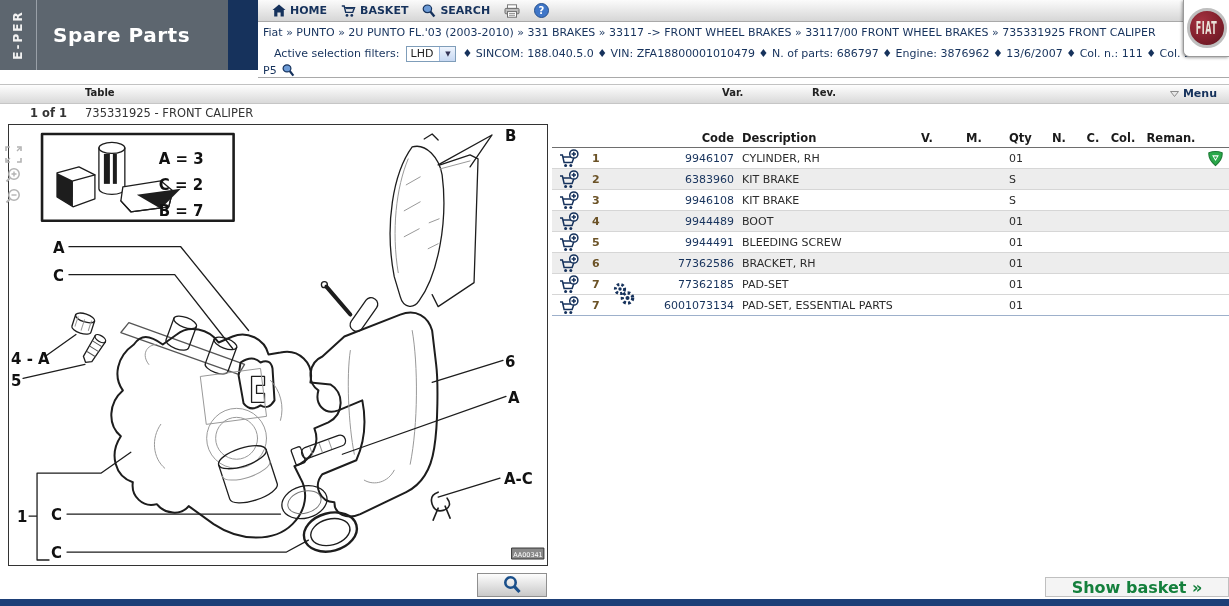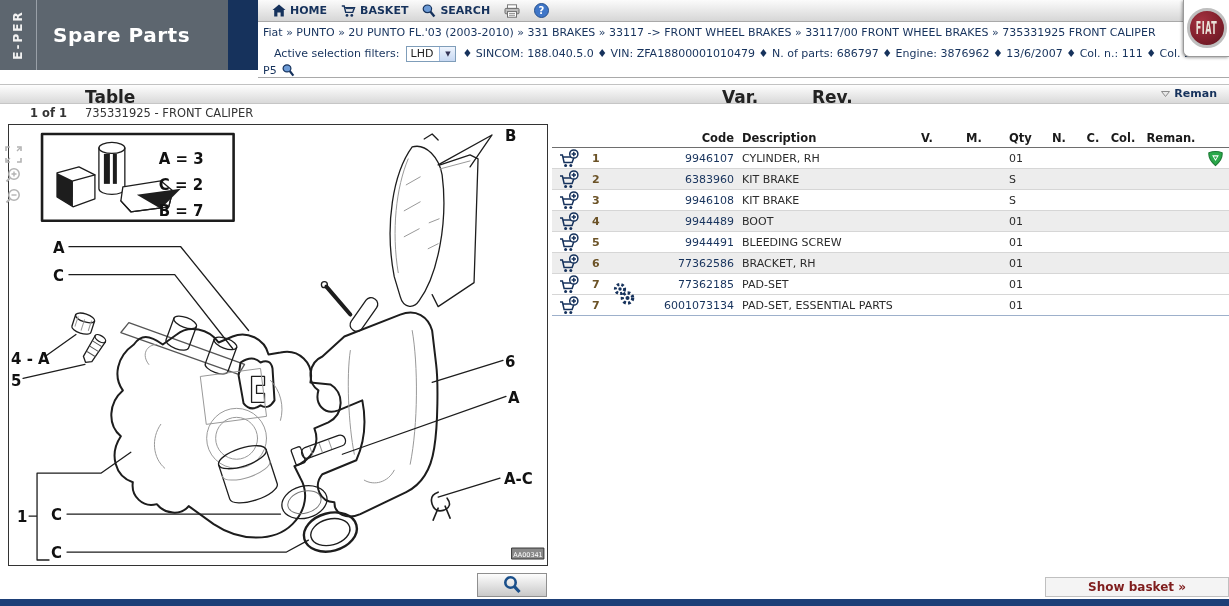--- a/index.html
+++ b/index.html
@@ -38,21 +38,21 @@
   .filters-line1{display:flex;align-items:center;gap:6px;height:19px;padding-left:16px;white-space:nowrap;overflow:hidden;width:920px;}
   .filters-line2{display:flex;align-items:center;gap:5px;height:14px;padding-left:5px;}
   .select-box{display:inline-flex;align-items:center;border:1px solid #7f9db9;background:#fff;height:16px;box-sizing:border-box;cursor:pointer;}
   .select-box .sel-val{padding:0 6px 0 4px;font-size:11px;color:#222;}
   .select-box .sel-arrow{width:15px;height:14px;background:linear-gradient(#eef4fd,#c7d8f2);border-left:1px solid #9ebadf;
                          display:flex;align-items:center;justify-content:center;font-size:7px;color:#335;}
 
   
   .toolbar{position:absolute;left:0;top:84px;width:1229px;height:20px;
            background:linear-gradient(#fefefe,#d9d9d9);border-top:1px solid #c2c2c2;border-bottom:1px solid #c6c6c6;box-sizing:border-box;}
-  .toolbar .tl{position:absolute;top:2px;font-weight:bold;font-size:17px;color:#222;}
+  .toolbar .tl{position:absolute;top:2px;font-weight:bold;font-size:10px;color:#222;}
   .toolbar .menu{position:absolute;right:12px;top:2px;display:flex;align-items:center;gap:4px;font-weight:bold;color:#16325c;cursor:pointer;}
   .titlerow{position:absolute;left:0;top:106px;width:1229px;height:16px;font-size:11.5px;color:#333;}
 
   
   .diagram-box{position:absolute;left:8px;top:124px;width:538px;height:440px;border:1px solid #333;background:#fff;box-sizing:content-box;}
   .zoom-tools{position:absolute;left:5px;top:146px;z-index:3;display:flex;flex-direction:column;gap:4px;}
   .zoom-tools .ztool{width:17px;height:17px;cursor:pointer;}
   .search-btn{position:absolute;left:477px;top:573px;width:70px;height:24px;
               background:linear-gradient(#fdfdfd,#c9c9c9);border:1px solid #8f8f8f;
               display:flex;align-items:center;justify-content:center;cursor:pointer;box-sizing:border-box;}
@@ -72,21 +72,21 @@
   .cell-gears{position:relative;height:21px;}
   .cell-gears svg{position:absolute;left:2px;top:8px;z-index:2;}
   .cell-code{color:#16325c;text-align:right;}
   .cell-desc{color:#2b2b2b;padding-left:8px;white-space:nowrap;overflow:hidden;}
   .cell-qty{color:#2b2b2b;padding-left:12px;}
   .cell-reman{display:flex;justify-content:center;}
 
   
   .show-basket{position:absolute;right:0;top:577px;width:184px;height:20px;background:#f4f4f4;border:1px solid #c0c0c0;
                box-sizing:border-box;display:flex;align-items:center;justify-content:center;
-               font-weight:bold;font-size:12px;color:#7f1d1d;cursor:pointer;}
+               font-weight:bold;font-size:16px;color:#15803d;cursor:pointer;}
   .bottom-bar{position:absolute;left:0;bottom:0;width:1229px;height:7px;background:#1d3f77;}
 
   svg text{font-family:"DejaVu Sans","Liberation Sans",sans-serif;}
 </style>
 </head>
 <body>
 
 <div id="app">
 
   <div class="brand">
@@ -165,21 +165,21 @@
   </div>
 
   <div class="toolbar">
     <span class="tl" style="left:85px;">Table</span>
     <span class="tl" style="left:722px;">Var.</span>
     <span class="tl" style="left:812px;">Rev.</span>
     <span class="menu">
       <svg width="9" height="6" viewBox="0 0 9 6">
           <path d="M0.5,0.5 h8 l-4,5 Z" fill="#e8e8e8" stroke="#8a8a8a"></path>
         </svg>
-      <span>Reman</span>
+      <span>Menu</span>
     </span>
   </div>
   <div class="titlerow">
     <span style="position:absolute;left:30px;font-weight:bold;">1 of 1</span>
     <span style="position:absolute;left:85px;">735331925 - FRONT CALIPER</span>
   </div>
 
   <div class="diagram-box">
     <svg width="538" height="440" viewBox="0 0 539 441">
       <g fill="none" stroke="#1d1d1d" stroke-width="1.3" stroke-linejoin="round" stroke-linecap="round">

